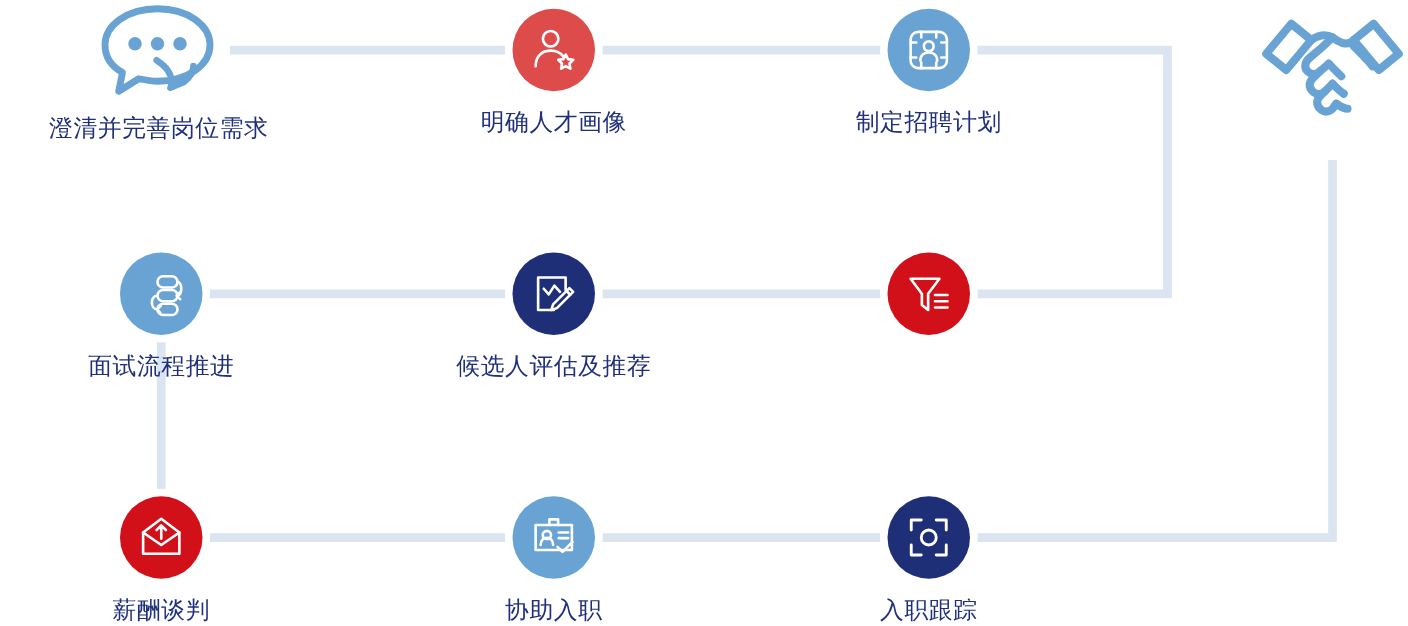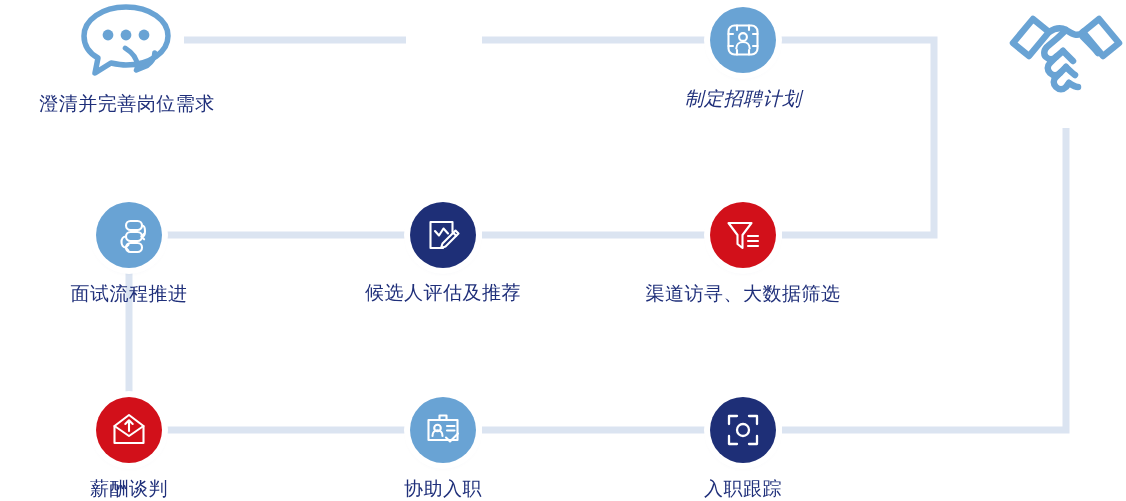--- a/index.html
+++ b/index.html
@@ -113,22 +113,34 @@
         <g fill="#69a3d4">
           <circle cx="33" cy="33" r="5.4"></circle>
           <circle cx="51" cy="33" r="5.4"></circle>
           <circle cx="69" cy="33" r="5.4"></circle>
         </g>
       </svg>
     </div>
     <div class="label">澄清并完善岗位需求</div>
   </div>
 
-
-  <div class="node" style="left:729px; top:7px;font-style:italic;">
+  <div class="node" style="left:429px; top:7px;">
+    <div class="badge" style="background:#dd4b4b;">
+      <svg width="38" height="38" viewBox="0 0 38 38">
+        <g fill="none" stroke="#ffffff" stroke-width="2.1" stroke-linecap="round" stroke-linejoin="round">
+          <circle cx="16.5" cy="10" r="6.2"></circle>
+          <path d="M4.5,32 C4.5,23.5 10,19.5 16.5,19.5 C21,19.5 24.5,21.2 26.8,24.3"></path>
+          <path d="M28.6,22.6 l1.9,3.7 l4.1,0.6 l-3,2.9 l0.7,4.1 l-3.7,-2 l-3.7,2 l0.7,-4.1 l-3,-2.9 l4.1,-0.6 Z"></path>
+        </g>
+      </svg>
+    </div>
+    <div class="label">明确人才画像</div>
+  </div>
+
+  <div class="node" style="left:729px; top:7px;">
     <div class="badge" style="background:#69a3d4;">
       <svg width="38" height="38" viewBox="0 0 38 38">
         <g fill="none" stroke="#ffffff" stroke-width="2.1" stroke-linecap="round" stroke-linejoin="round">
           <rect x="4.5" y="4.5" width="29" height="29" rx="6"></rect>
           <path d="M13,4.5 L13,9 M25,4.5 L25,9 M13,33.5 L13,29 M25,33.5 L25,29
                    M4.5,13 L9,13 M4.5,25 L9,25 M33.5,13 L29,13 M33.5,25 L29,25"></path>
           <circle cx="19" cy="16" r="3.9"></circle>
           <path d="M12.3,27.5 C12.3,23.3 15.3,21 19,21 C22.7,21 25.7,23.3 25.7,27.5"></path>
         </g>
       </svg>
@@ -186,21 +198,20 @@
 
   <div class="node" style="left:729px; top:202px;">
     <div class="badge" style="background:#d2101a;">
       <svg width="38" height="38" viewBox="0 0 38 38">
         <g fill="none" stroke="#ffffff" stroke-width="2.1" stroke-linecap="round" stroke-linejoin="round">
           <path d="M4.5,7 L27.5,7 L18.5,19 L18.5,32 L13.5,28 L13.5,19 Z"></path>
           <path d="M24,20 L34,20 M24,25 L34,25 M24,30 L34,30"></path>
         </g>
       </svg>
     </div>
-    <div class="label">渠道访寻、大数据筛选</div>
   </div>
 
   <div class="node" style="left:115px; top:397px;">
     <div class="badge" style="background:#d2101a;">
       <svg width="38" height="38" viewBox="0 0 38 38">
         <g fill="none" stroke="#ffffff" stroke-width="2.1" stroke-linecap="round" stroke-linejoin="round">
           <path d="M4.5,15 L19,4 L33.5,15 L33.5,32 L4.5,32 Z"></path>
           <path d="M4.5,15 L19,25 L33.5,15"></path>
           <path d="M19,20 L19,9.5 M15.3,13 L19,9.3 L22.7,13"></path>
         </g>

